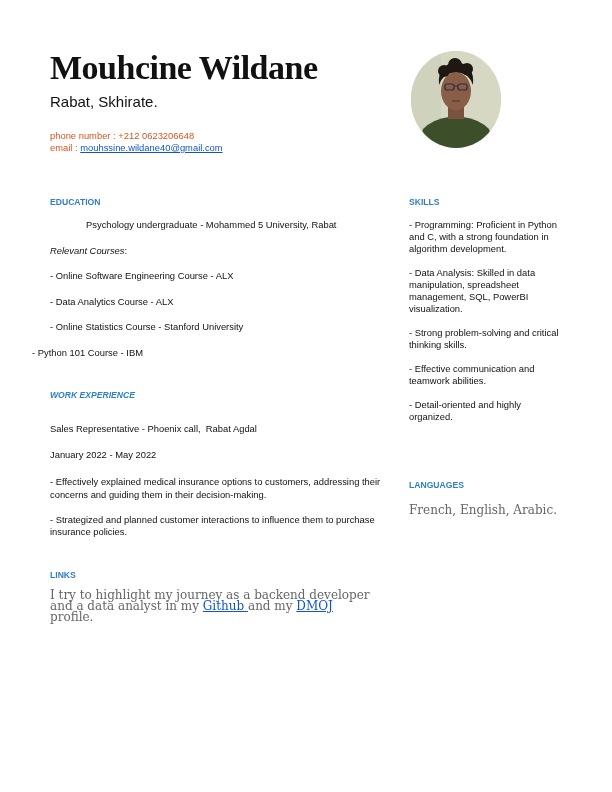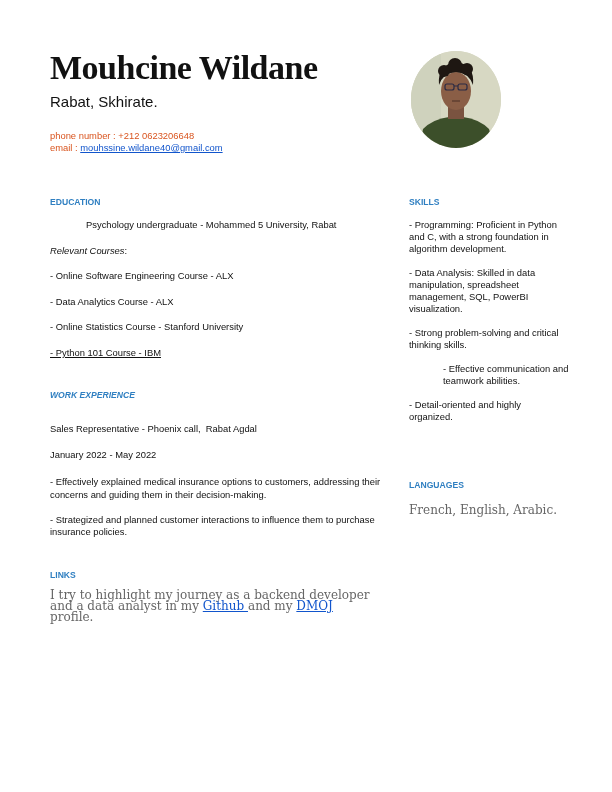--- a/index.html
+++ b/index.html
@@ -114,34 +114,34 @@
 </div>
 
 <div class="abs heading" style="left:50px; top:196px;">EDUCATION</div>
 <div class="abs body-text" style="left:50px; top:219px; white-space:nowrap;padding-left:36px;">Psychology undergraduate - Mohammed 5 University, Rabat</div>
 <div class="abs body-text" style="left:50px; top:245px; white-space:nowrap;">
   <span class="italic">Relevant Courses</span><span>:</span>
 </div>
 <div class="abs body-text" style="left:50px; top:270px; white-space:nowrap;">- Online Software Engineering Course - ALX</div>
 <div class="abs body-text" style="left:50px; top:296px; white-space:nowrap;">- Data Analytics Course - ALX</div>
 <div class="abs body-text" style="left:50px; top:321px; white-space:nowrap;">- Online Statistics Course - Stanford University</div>
-<div class="abs body-text" style="left:50px; top:347px; white-space:nowrap;text-decoration:underline;">- Python 101 Course - IBM</div>
+<div class="abs body-text" style="left:32px; top:347px; white-space:nowrap;">- Python 101 Course - IBM</div>
 
 <div class="abs heading" style="left:50px; top:389px;font-style:italic;">WORK EXPERIENCE</div>
 <div class="abs body-text" style="left:50px; top:423px; white-space:pre;">Sales Representative - Phoenix call,  Rabat Agdal</div>
 <div class="abs body-text" style="left:50px; top:449px; white-space:nowrap;">January 2022 - May 2022</div>
 <div class="abs body-text" style="left:50px; top:475px; width:340px; line-height:13px;">- Effectively explained medical insurance options to customers, addressing their concerns and guiding them in their decision-making.</div>
 <div class="abs body-text" style="left:50px; top:514px; width:345px; line-height:12px;">- Strategized and planned customer interactions to influence them to purchase insurance policies.</div>
 
 <div class="abs heading" style="left:50px; top:569px;">LINKS</div>
 <div class="abs serif-gray" style="left:50px; top:590px; width:330px;">
   <span>I try to highlight my journey as a backend developer and a data analyst in my </span><a href="#">Github </a><span> and my </span><a href="#">DMOJ </a><span>profile.</span>
 </div>
 
 <div class="abs heading" style="left:409px; top:196px;">SKILLS</div>
 <div class="abs body-text" style="left:409px; top:219px; width:162px;">- Programming: Proficient in Python and C, with a strong foundation in algorithm development.</div>
 <div class="abs body-text" style="left:409px; top:267px; width:150px;">- Data Analysis: Skilled in data manipulation, spreadsheet management,  SQL, PowerBI visualization.</div>
 <div class="abs body-text" style="left:409px; top:327px; width:162px;">- Strong problem-solving and critical thinking skills.</div>
-<div class="abs body-text" style="left:409px; top:363px; width:150px;margin-left:34px;">- Effective communication and teamwork abilities.</div>
+<div class="abs body-text" style="left:409px; top:363px; width:150px;">- Effective communication and teamwork abilities.</div>
 <div class="abs body-text" style="left:409px; top:399px; width:140px;">- Detail-oriented and highly organized.</div>
 
 <div class="abs heading" style="left:409px; top:479px;">LANGUAGES</div>
 <div class="abs serif-gray" style="left:409px; top:505px; white-space:nowrap;">French, English, Arabic.</div>
 
 </body></html>

